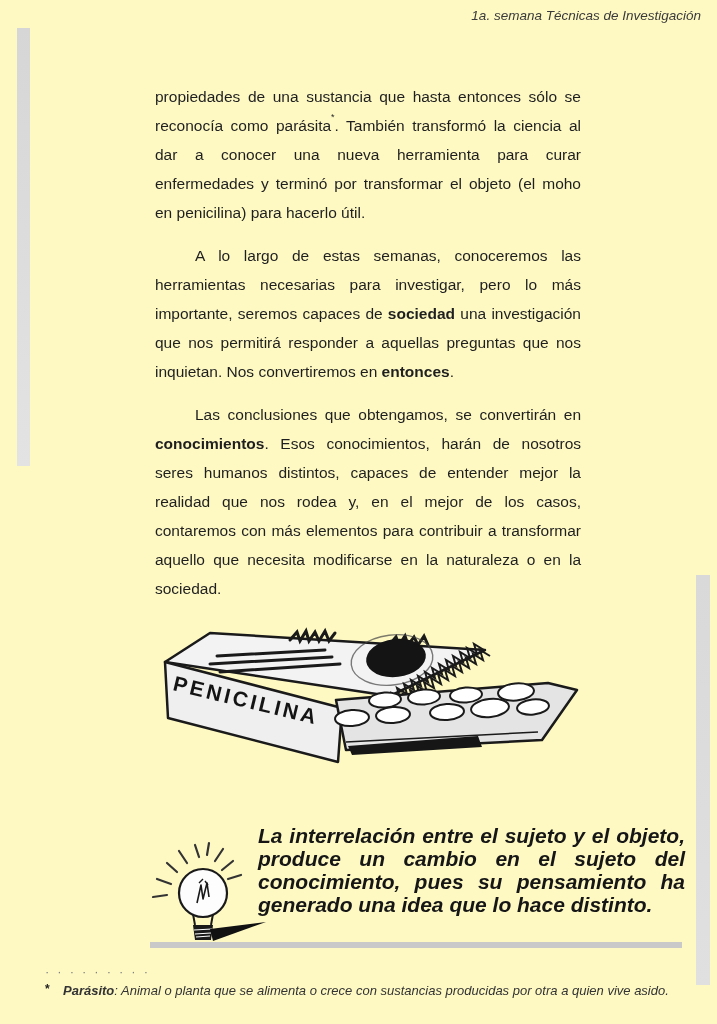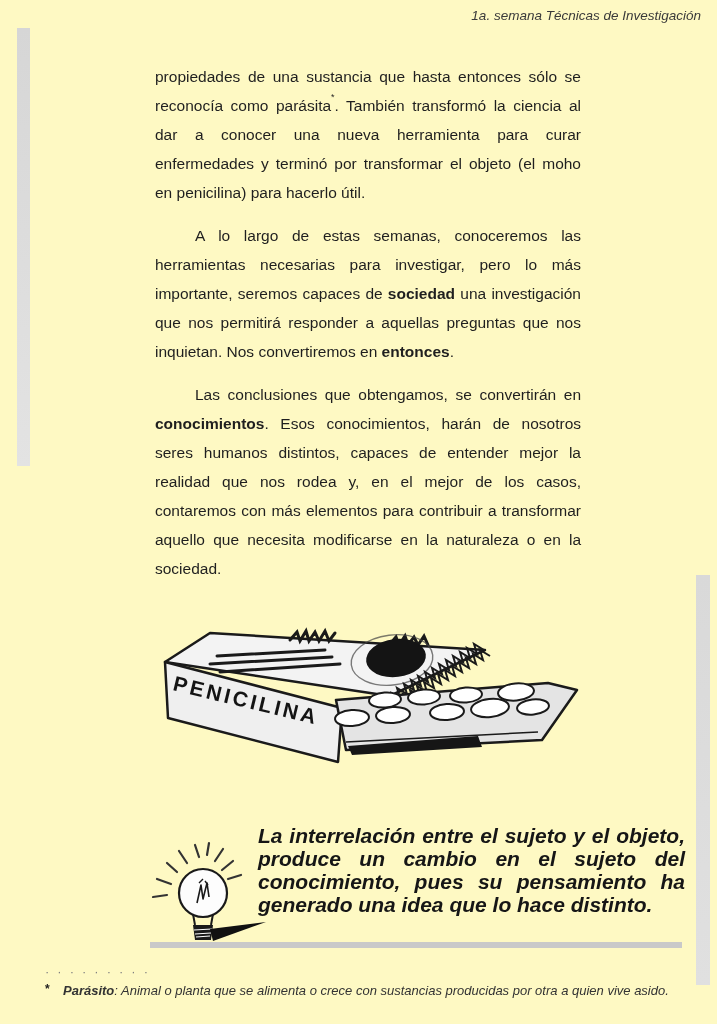--- a/index.html
+++ b/index.html
@@ -8,21 +8,21 @@
     font-family:"Liberation Sans", sans-serif;color:#1f1f1f;
   }
   .running-head{
     position:absolute;top:8px;right:16px;font-style:italic;font-size:13.5px;color:#3a3a3a;
   }
   .margin-bar{position:absolute;background:#dcdcdc;}
   .margin-bar.left{left:17px;top:28px;width:13px;height:438px;
     background:linear-gradient(#d6d6d6,#e3e3e3);}
   .margin-bar.right{left:696px;top:575px;width:14px;height:410px;
     background:linear-gradient(#d9d9d9,#e0e0e0);}
-  .content{position:absolute;left:155px;top:62px;width:426px;}
+  .content{position:absolute;left:155px;top:82px;width:426px;}
   .content p{
     margin:0 0 14px 0;font-size:15.5px;line-height:29px;text-align:justify;color:#1f1f1f;
   }
   .content p.indent{text-indent:40px;}
   .content .b{font-weight:700;}
   .content sup{font-size:9px;line-height:0;position:relative;top:-5px;}
   .illustration{position:absolute;left:140px;top:600px;width:455px;height:215px;}
   .bulb{position:absolute;left:143px;top:841px;width:125px;height:106px;}
   .callout-text{
     position:absolute;left:258px;top:824px;width:427px;

